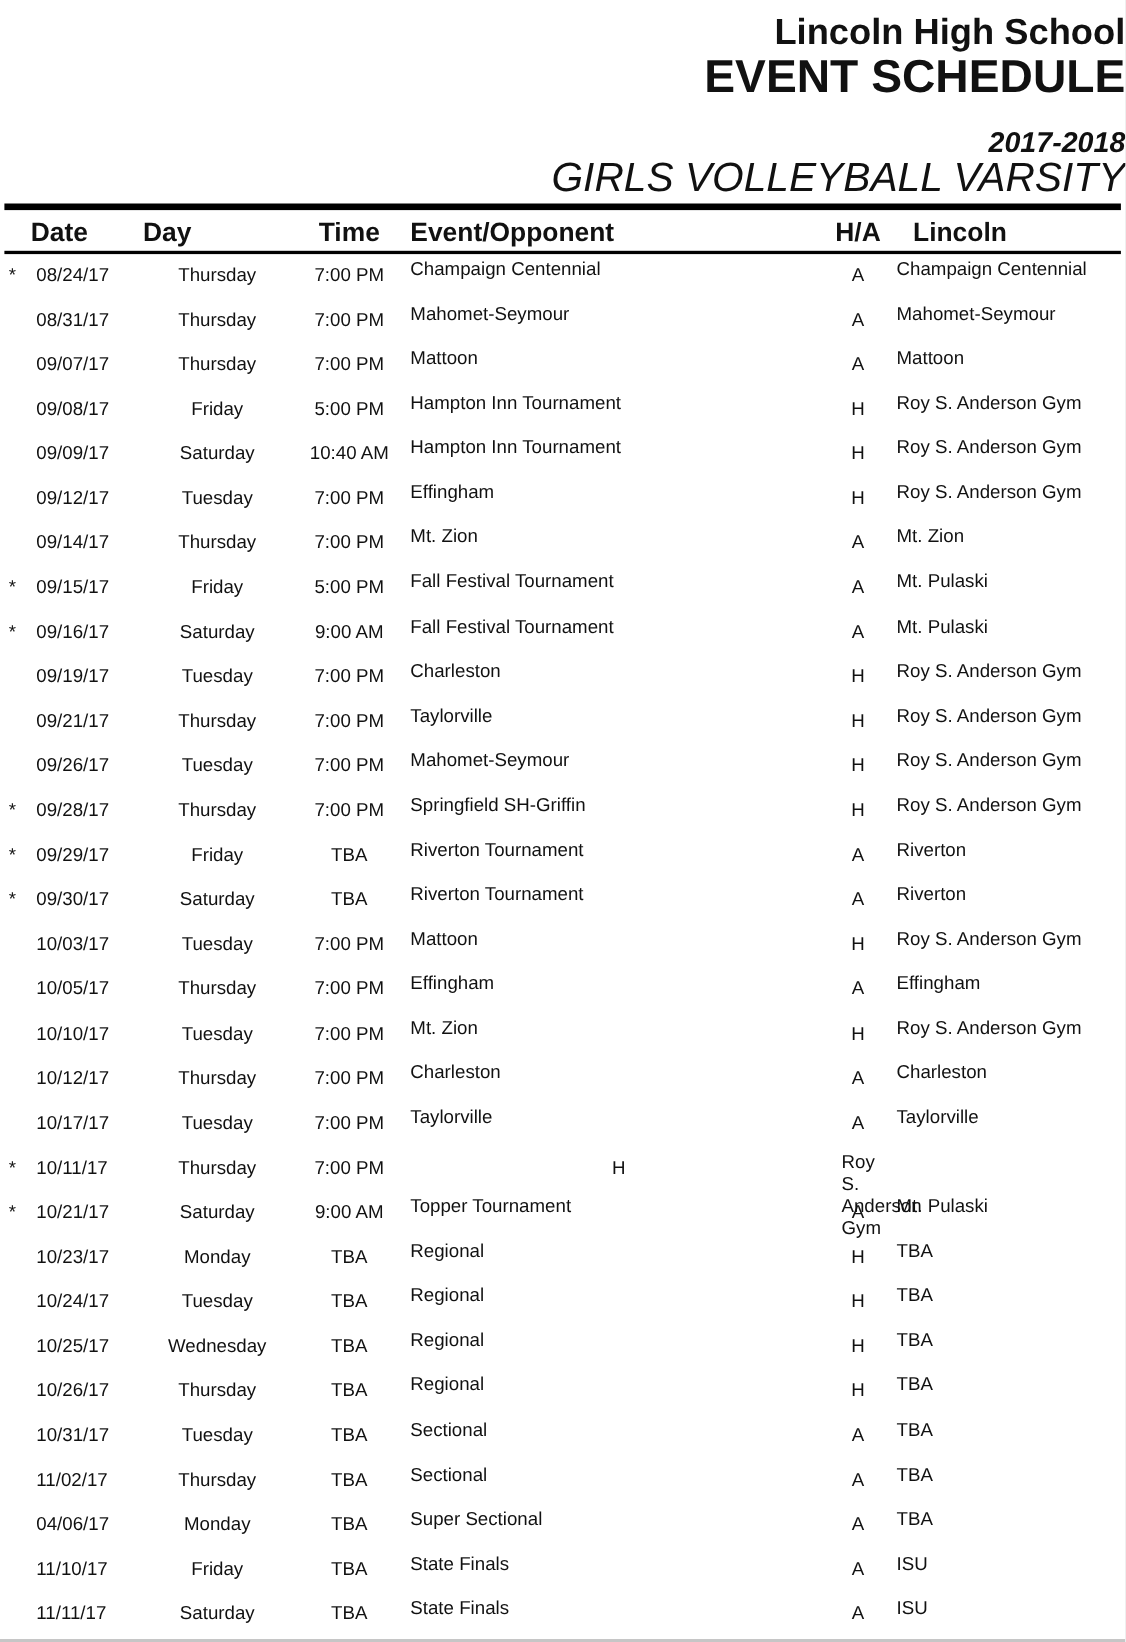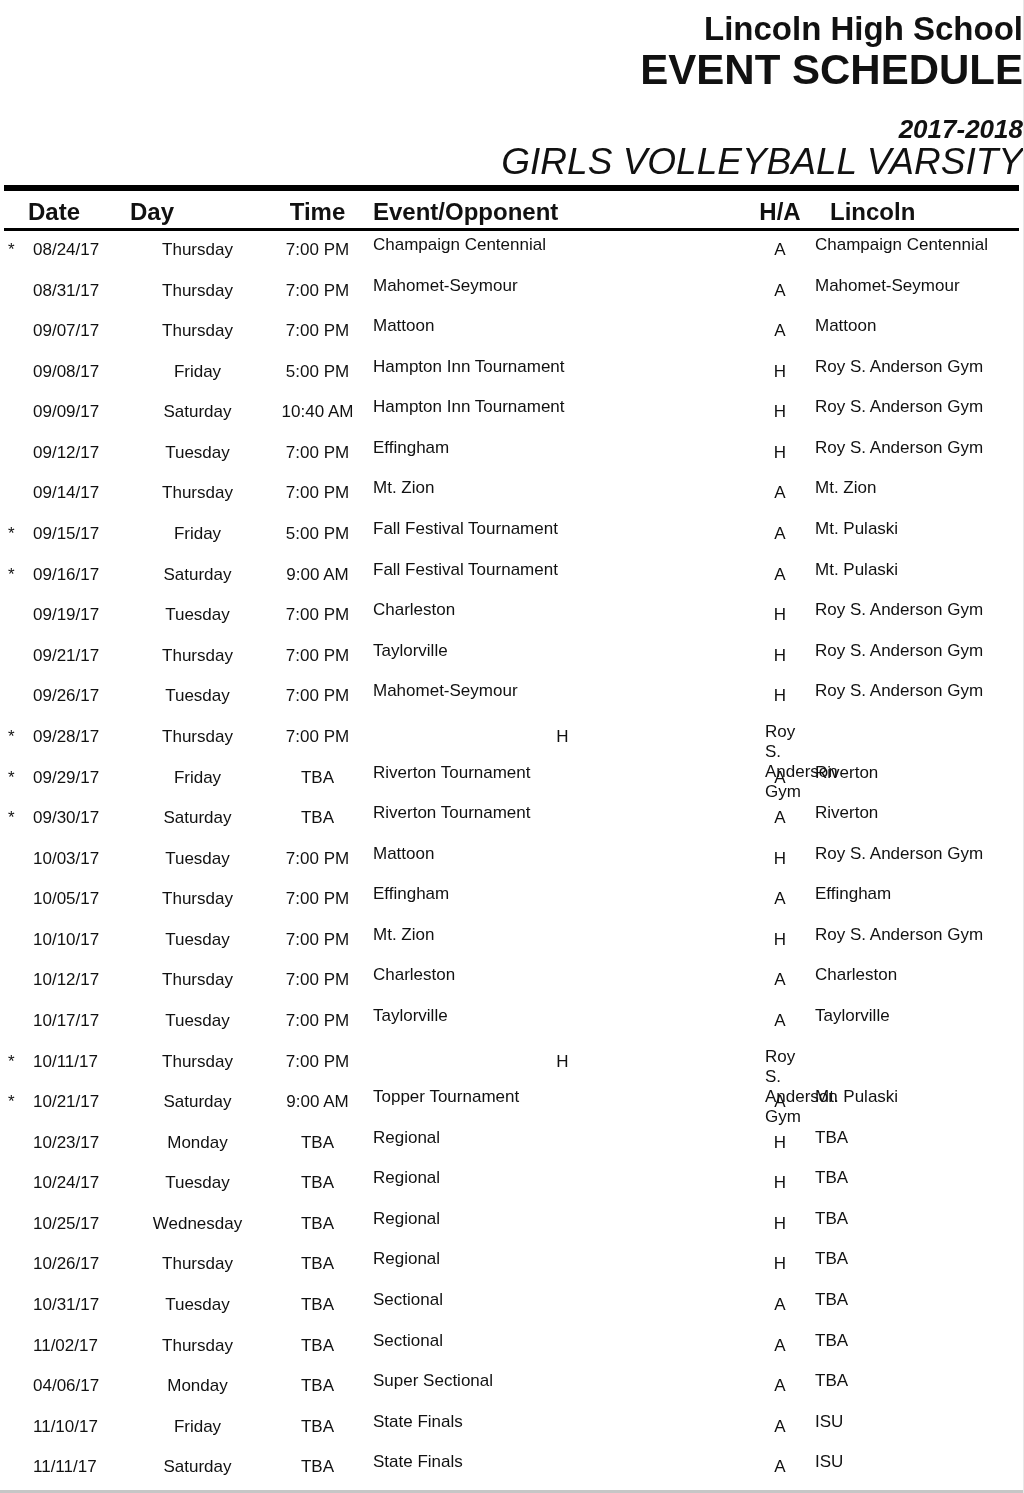--- a/index.html
+++ b/index.html
@@ -196,20 +196,21 @@
     <div class="c-event">Mahomet-Seymour</div>
     <div class="c-ha">H</div>
     <div class="c-loc">Roy S. Anderson Gym</div>
   </div>
 
   <div class="grid-row row">
     <div class="c-flag">*</div>
     <div class="c-date">09/28/17</div>
     <div class="c-day">Thursday</div>
     <div class="c-time">7:00 PM</div>
+    <div class="c-event">Springfield SH-Griffin</div>
     <div class="c-ha">H</div>
     <div class="c-loc">Roy S. Anderson Gym</div>
   </div>
 
   <div class="grid-row row">
     <div class="c-flag">*</div>
     <div class="c-date">09/29/17</div>
     <div class="c-day">Friday</div>
     <div class="c-time">TBA</div>
     <div class="c-event">Riverton Tournament</div>

